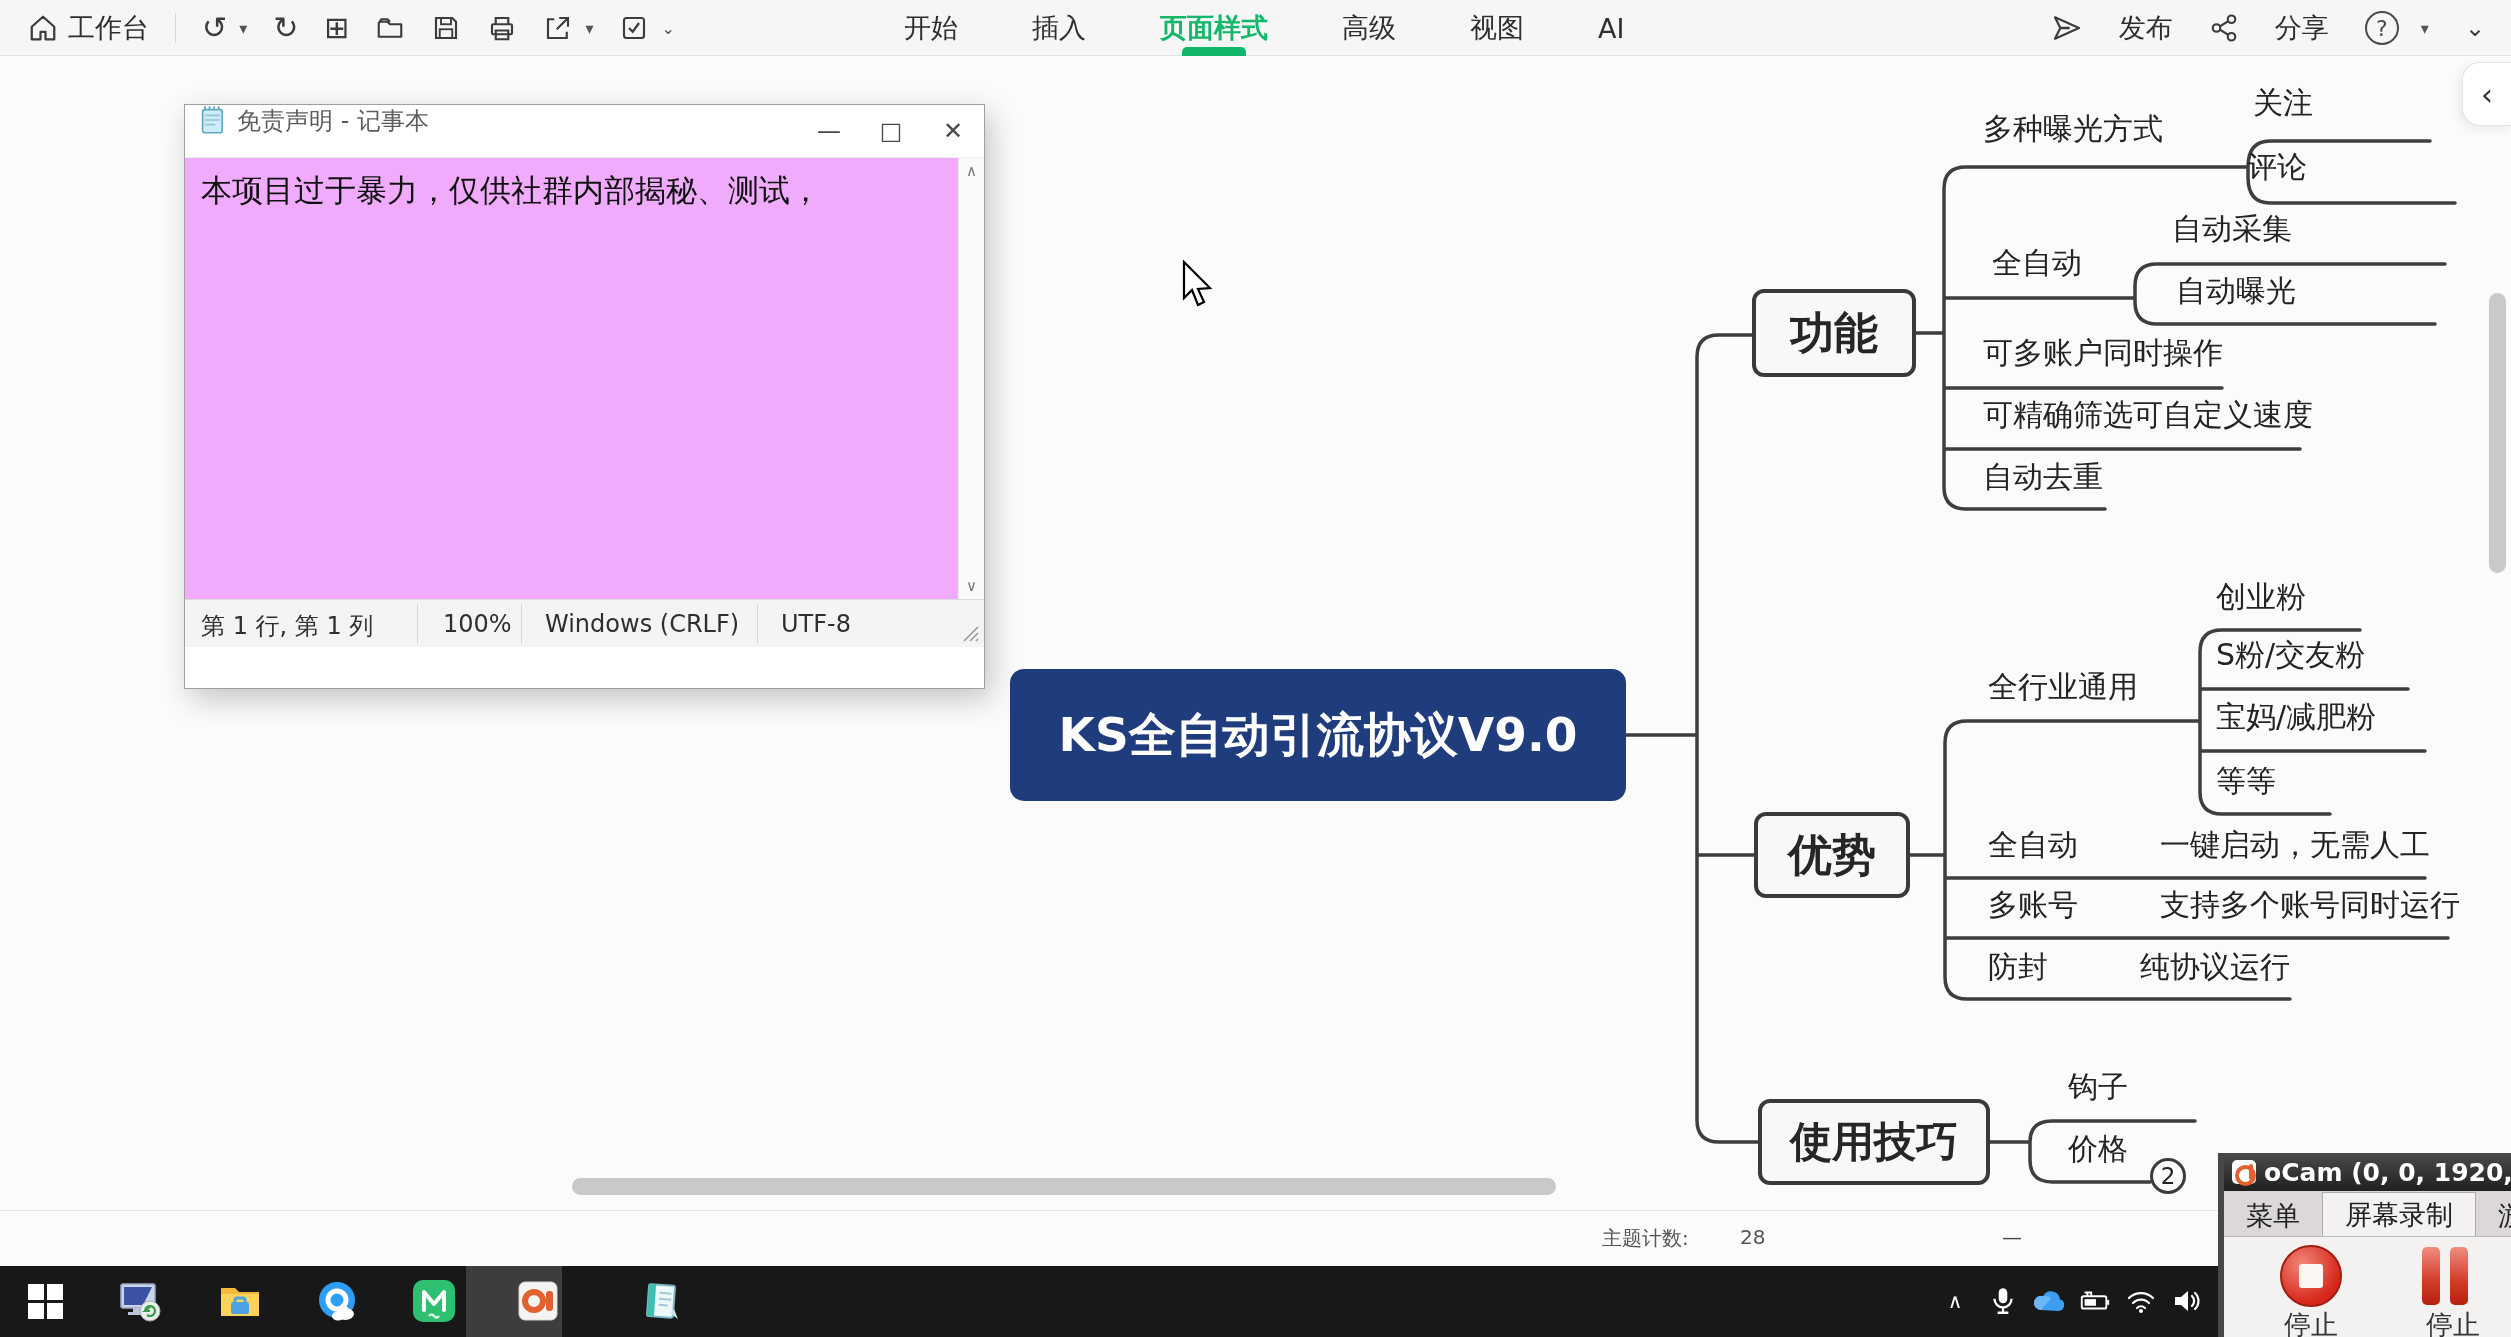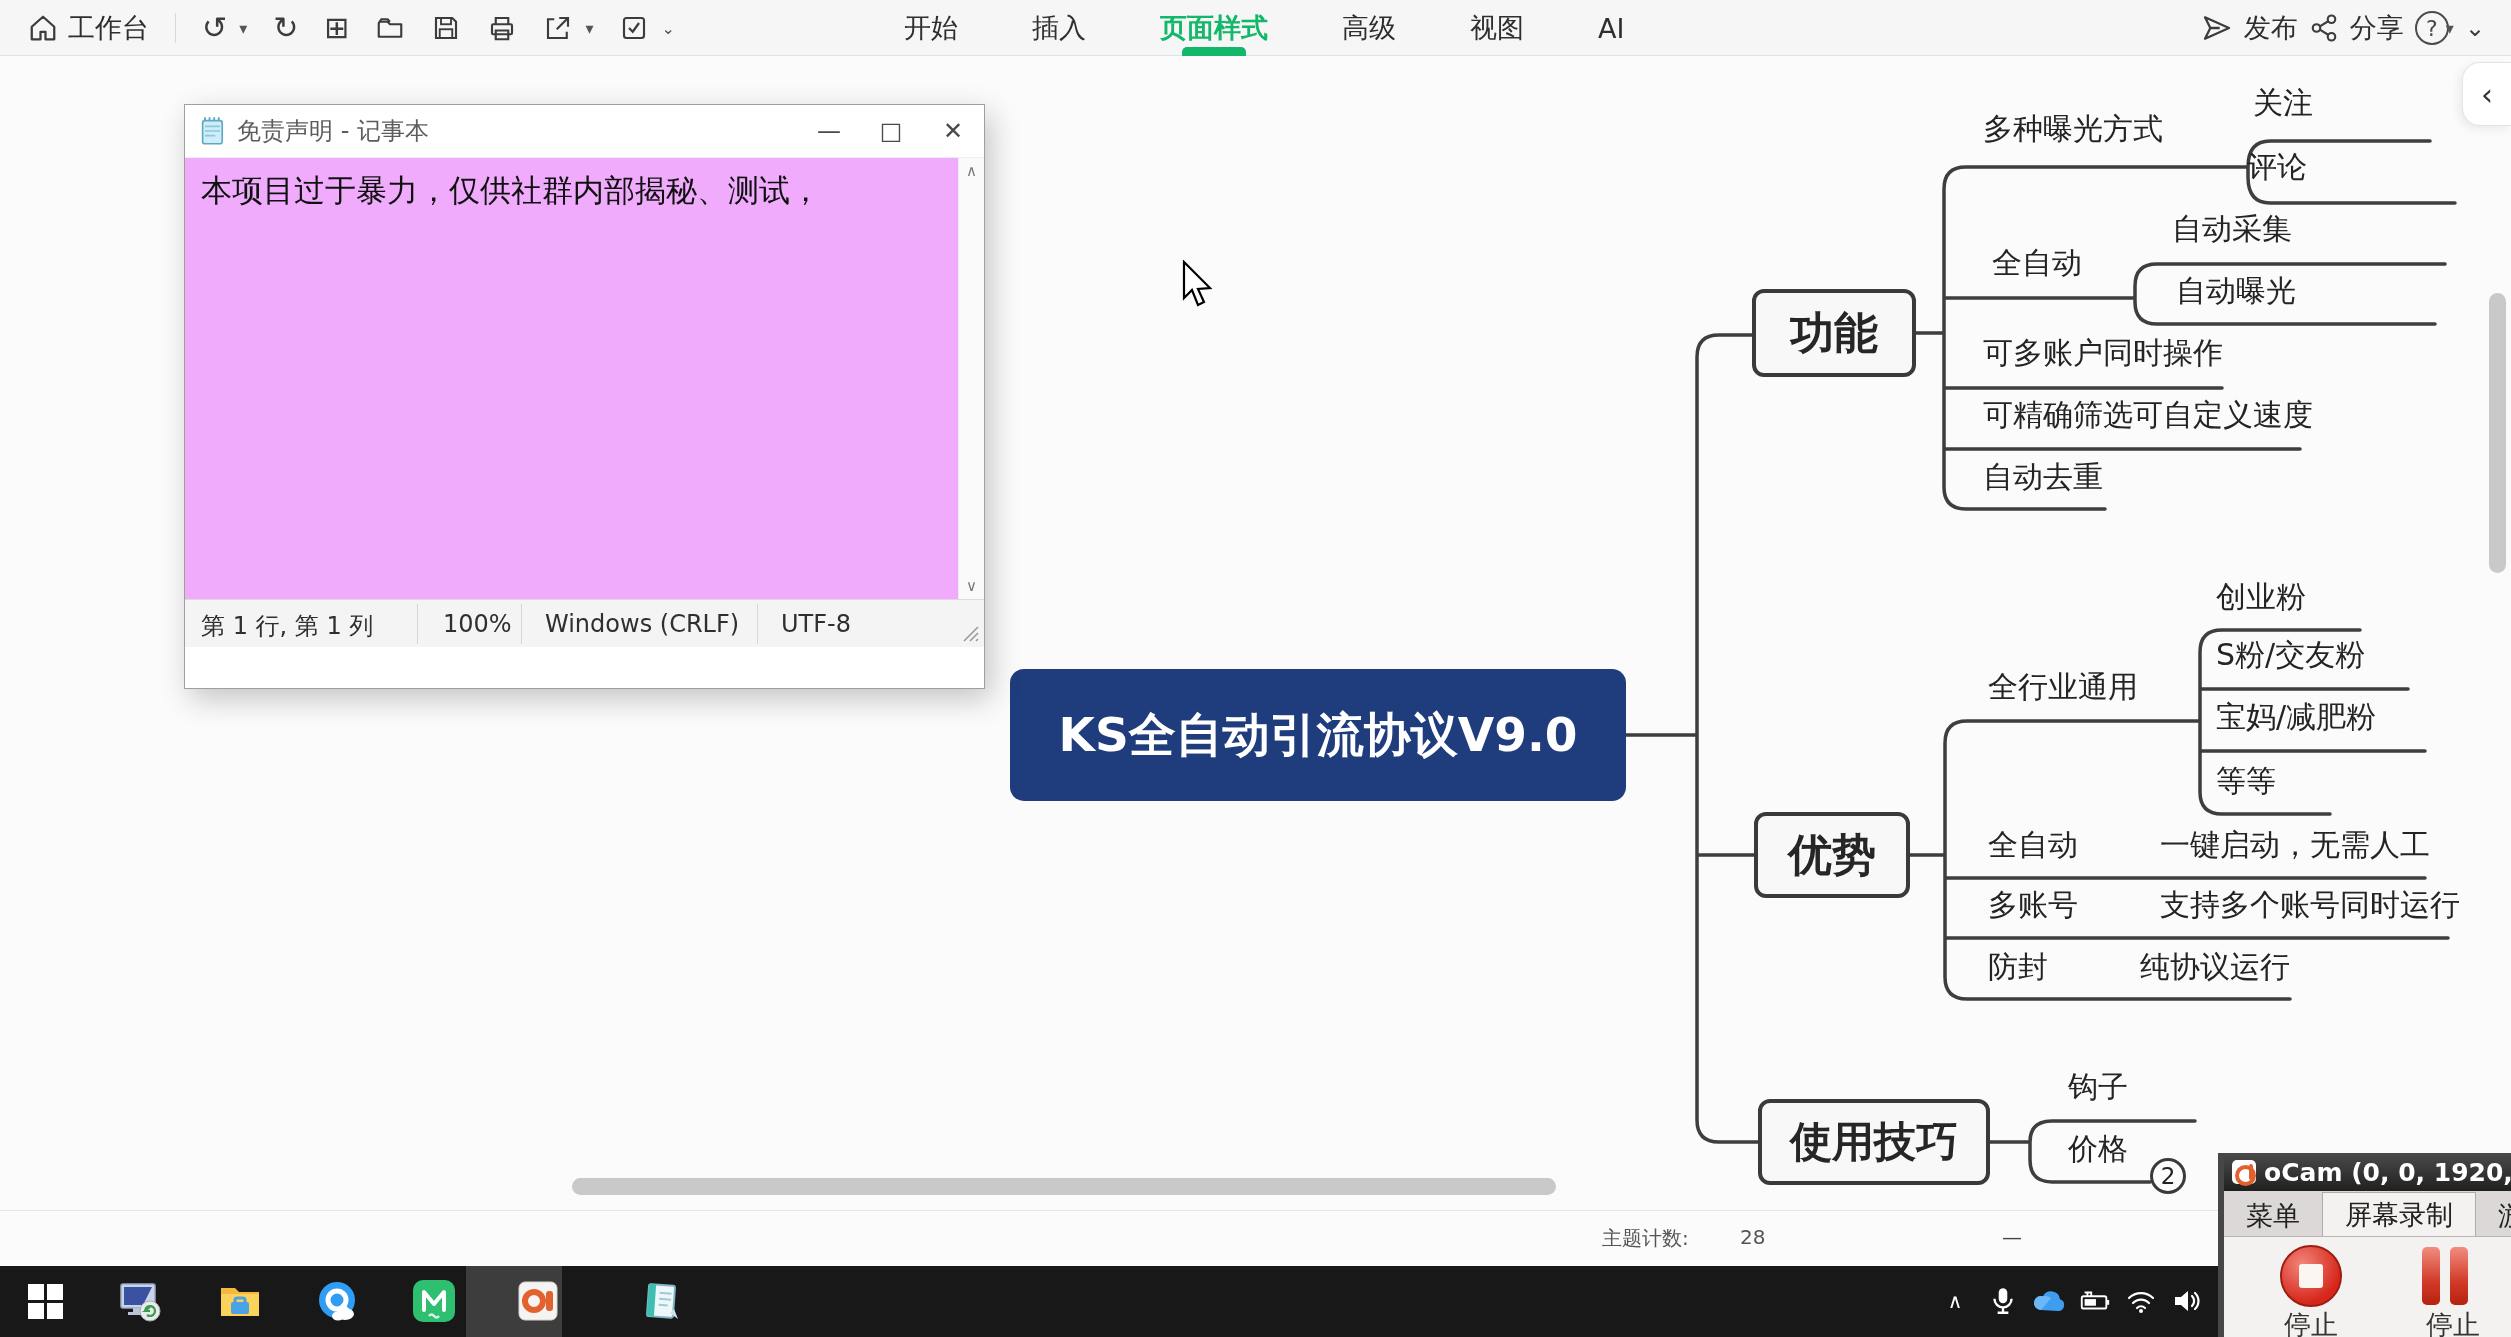--- a/index.html
+++ b/index.html
@@ -9,34 +9,34 @@
   .toolbar{position:absolute;left:0;top:0;width:2511px;height:56px;background:#f6f6f7;border-bottom:1px solid #e2e2e4;z-index:30}
   .tb-left{position:absolute;left:28px;top:0;height:56px;display:flex;align-items:center;gap:26px;color:#3c3c3c}
   .tb-ic{font-size:30px;line-height:1;color:#3c3c3c;cursor:default}
   .tb-divider{width:1px;height:30px;background:#d9d9db}
   .home-group{display:flex;align-items:center;gap:10px;font-size:27px;color:#2e2e2e}
   .caret{font-size:16px;color:#555;margin-left:-14px}
   .tb-center{position:absolute;left:900px;top:0;height:56px;display:flex;align-items:flex-end;gap:66px}
   .menu-tab{font-size:27px;color:#2f2f2f;position:relative;padding:0 4px;height:56px;display:flex;align-items:center}
   .menu-tab.active{color:#12b76a;font-weight:bold}
   .tab-underline{position:absolute;left:50%;transform:translateX(-50%);bottom:0;width:64px;height:9px;border-radius:5px 5px 0 0;background:#12b76a}
-  .tb-right{position:absolute;right:26px;top:0;height:56px;display:flex;align-items:center;gap:11px;font-size:27px;color:#2f2f2f}
+  .tb-right{position:absolute;right:26px;top:0;height:56px;display:flex;align-items:center;gap:36px;font-size:27px;color:#2f2f2f}
   .help-circle{width:34px;height:34px;border:2px solid #4a4a4a;border-radius:50%;display:flex;align-items:center;justify-content:center;font-size:22px;color:#4a4a4a}
   
   #maplines{position:absolute;left:0;top:0;z-index:1}
   .ml{position:absolute;font-size:30px;color:#242424;white-space:nowrap;z-index:2;line-height:1.1}
   .mnode{position:absolute;background:#f8f8f8;border:4px solid #3a3a3a;border-radius:12px;display:flex;align-items:center;justify-content:center;font-weight:bold;color:#262626;z-index:3}
   .central{position:absolute;left:1010px;top:669px;width:616px;height:132px;background:#1f3c7c;border-radius:14px;display:flex;align-items:center;justify-content:center;color:#fff;font-size:47px;font-weight:bold;z-index:3}
   .badge{position:absolute;left:2150px;top:1158px;width:36px;height:36px;border:3px solid #3a3a3a;border-radius:50%;background:#fbfbfc;display:flex;align-items:center;justify-content:center;font-size:23px;color:#222;z-index:3}
   .hscroll{position:absolute;left:572px;top:1178px;width:984px;height:17px;border-radius:9px;background:#c9c9c9;z-index:4}
   .vscroll{position:absolute;left:2489px;top:293px;width:17px;height:280px;border-radius:9px;background:#c9c9c9;z-index:4}
   .panel-tab{position:absolute;left:2462px;top:62px;width:49px;height:64px;background:#fff;border:1px solid #e4e4e4;border-right:none;border-radius:18px 0 0 18px;box-shadow:-3px 3px 10px rgba(0,0,0,.07);display:flex;align-items:center;justify-content:center;font-size:30px;color:#333;z-index:5}
   
   .notepad{position:absolute;left:184px;top:104px;width:801px;height:585px;background:#fff;border:1px solid #9f9f9f;box-shadow:6px 10px 28px rgba(0,0,0,.22);z-index:20}
-  .np-titlebar{position:relative;height:52px;background:#fff;display:flex;align-items:center}
+  .np-titlebar{position:relative;height:52px;background:#fff;display:flex;align-items:flex-start}
   .np-title{font-size:24px;color:#5c5c5c;margin-left:10px}
   .np-controls{position:absolute;right:0;top:0;height:52px;display:flex}
   .np-ctrl{width:62px;height:52px;display:flex;align-items:center;justify-content:center;font-size:24px;color:#4a4a4a}
   .np-menubar{height:42px;display:flex;align-items:center;gap:28px;padding-left:16px;font-size:24px;color:#1c1c1c}
   .np-content{position:relative;height:442px;border-top:1px solid #efefef;background:#f0abfc}
   .np-text{padding:12px 40px 0 16px;font-size:31px;color:#101010;line-height:1.34}
   .np-line2{margin-top:41px}
   .np-sb{position:absolute;right:0;top:0;width:26px;height:100%;background:#fafafa;border-left:1px solid #ededed;display:flex;flex-direction:column;justify-content:space-between;align-items:center;padding:4px 0;font-size:15px;color:#787878}
   .np-statusbar{position:relative;height:48px;background:#f4f4f4;border-top:1px solid #dcdcdc;font-size:24px;color:#2f2f2f}
   .np-sfield{position:absolute;top:10px}

